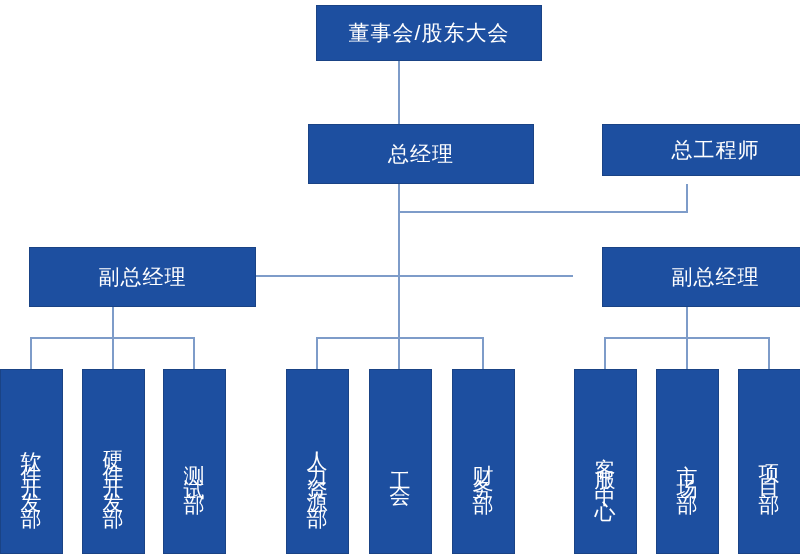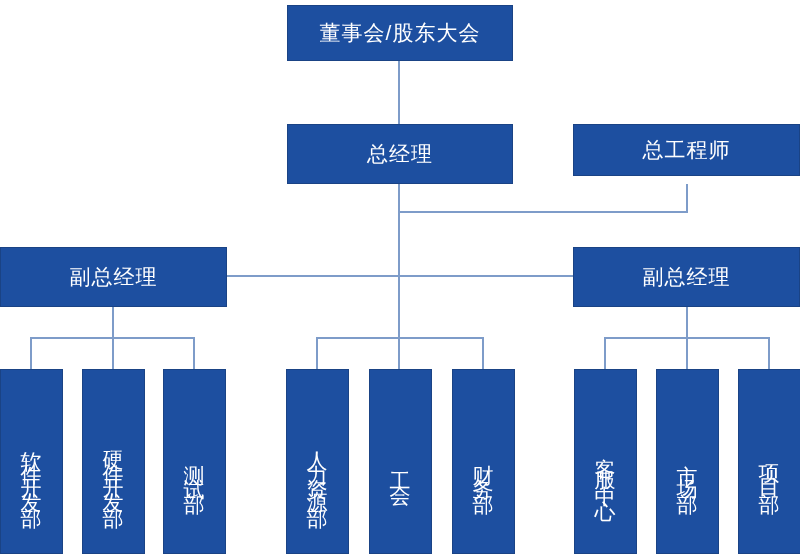--- a/index.html
+++ b/index.html
@@ -16,20 +16,21 @@
     background: #1D4FA0;
     border: 1px solid #1A4385;
     box-sizing: border-box;
     color: #ffffff;
     display: flex;
     align-items: center;
     justify-content: center;
     font-size: 21px;
     letter-spacing: 1px;
     text-align: center;
+    margin-left: 29px;
   }
   .dept {
     position: absolute;
     top: 369px;
     height: 185px;
     width: 63px;
     background: #1D4FA0;
     border: 1px solid #1A4385;
     box-sizing: border-box;
     color: #ffffff;
@@ -45,21 +46,21 @@
     line-height: 1;
     margin-bottom: -14px;
     white-space: nowrap;
   }
   .vline, .hline { position: absolute; background: #7E9CC9; }
   .vline { width: 2px; }
   .hline { height: 2px; }
 
   
   #n-board   { left: 287px; top: 5px;   width: 226px; height: 56px; }
-  #n-gm      { left: 287px; top: 124px; width: 226px; height: 60px; }
+  #n-gm      { left: 279px; top: 124px; width: 226px; height: 60px; }
   #n-ce      { left: 573px; top: 124px; width: 227px; height: 52px; }
   #n-dgm-l   { left: 0px;   top: 247px; width: 227px; height: 60px; }
   #n-dgm-r   { left: 573px; top: 247px; width: 227px; height: 60px; }
   #d-software  { left: 0px; }
   #d-hardware  { left: 82px; }
   #d-testing   { left: 163px; }
   #d-hr        { left: 286px; }
   #d-union     { left: 369px; }
   #d-finance   { left: 452px; }
   #d-service   { left: 574px; }

